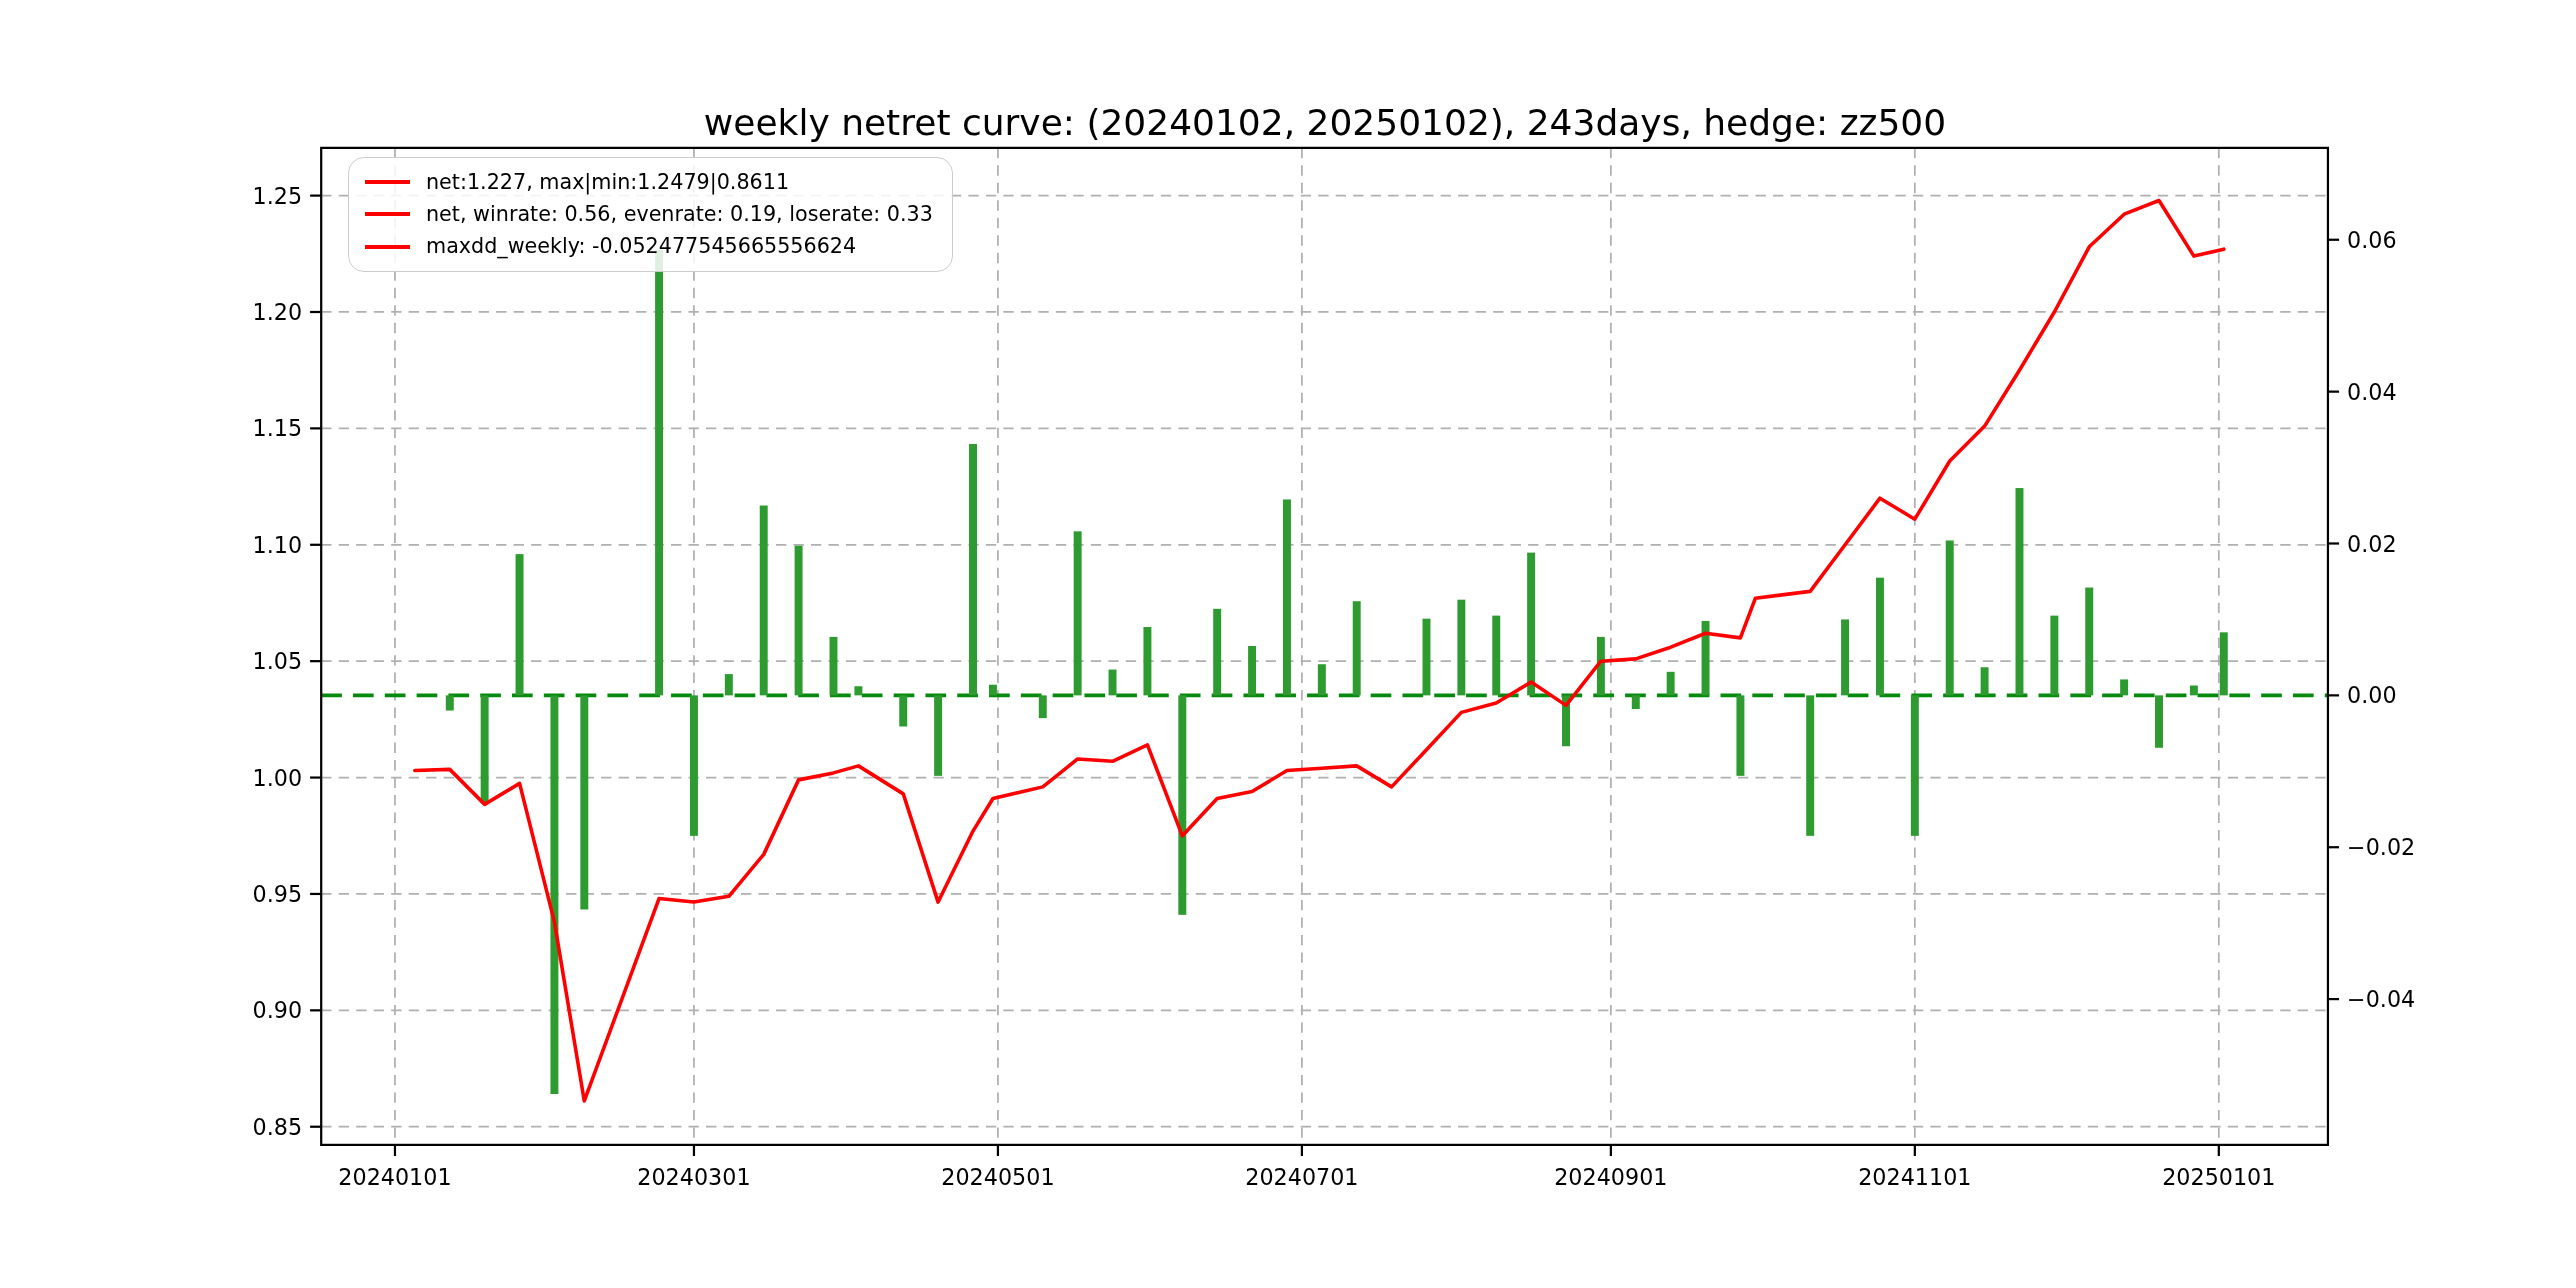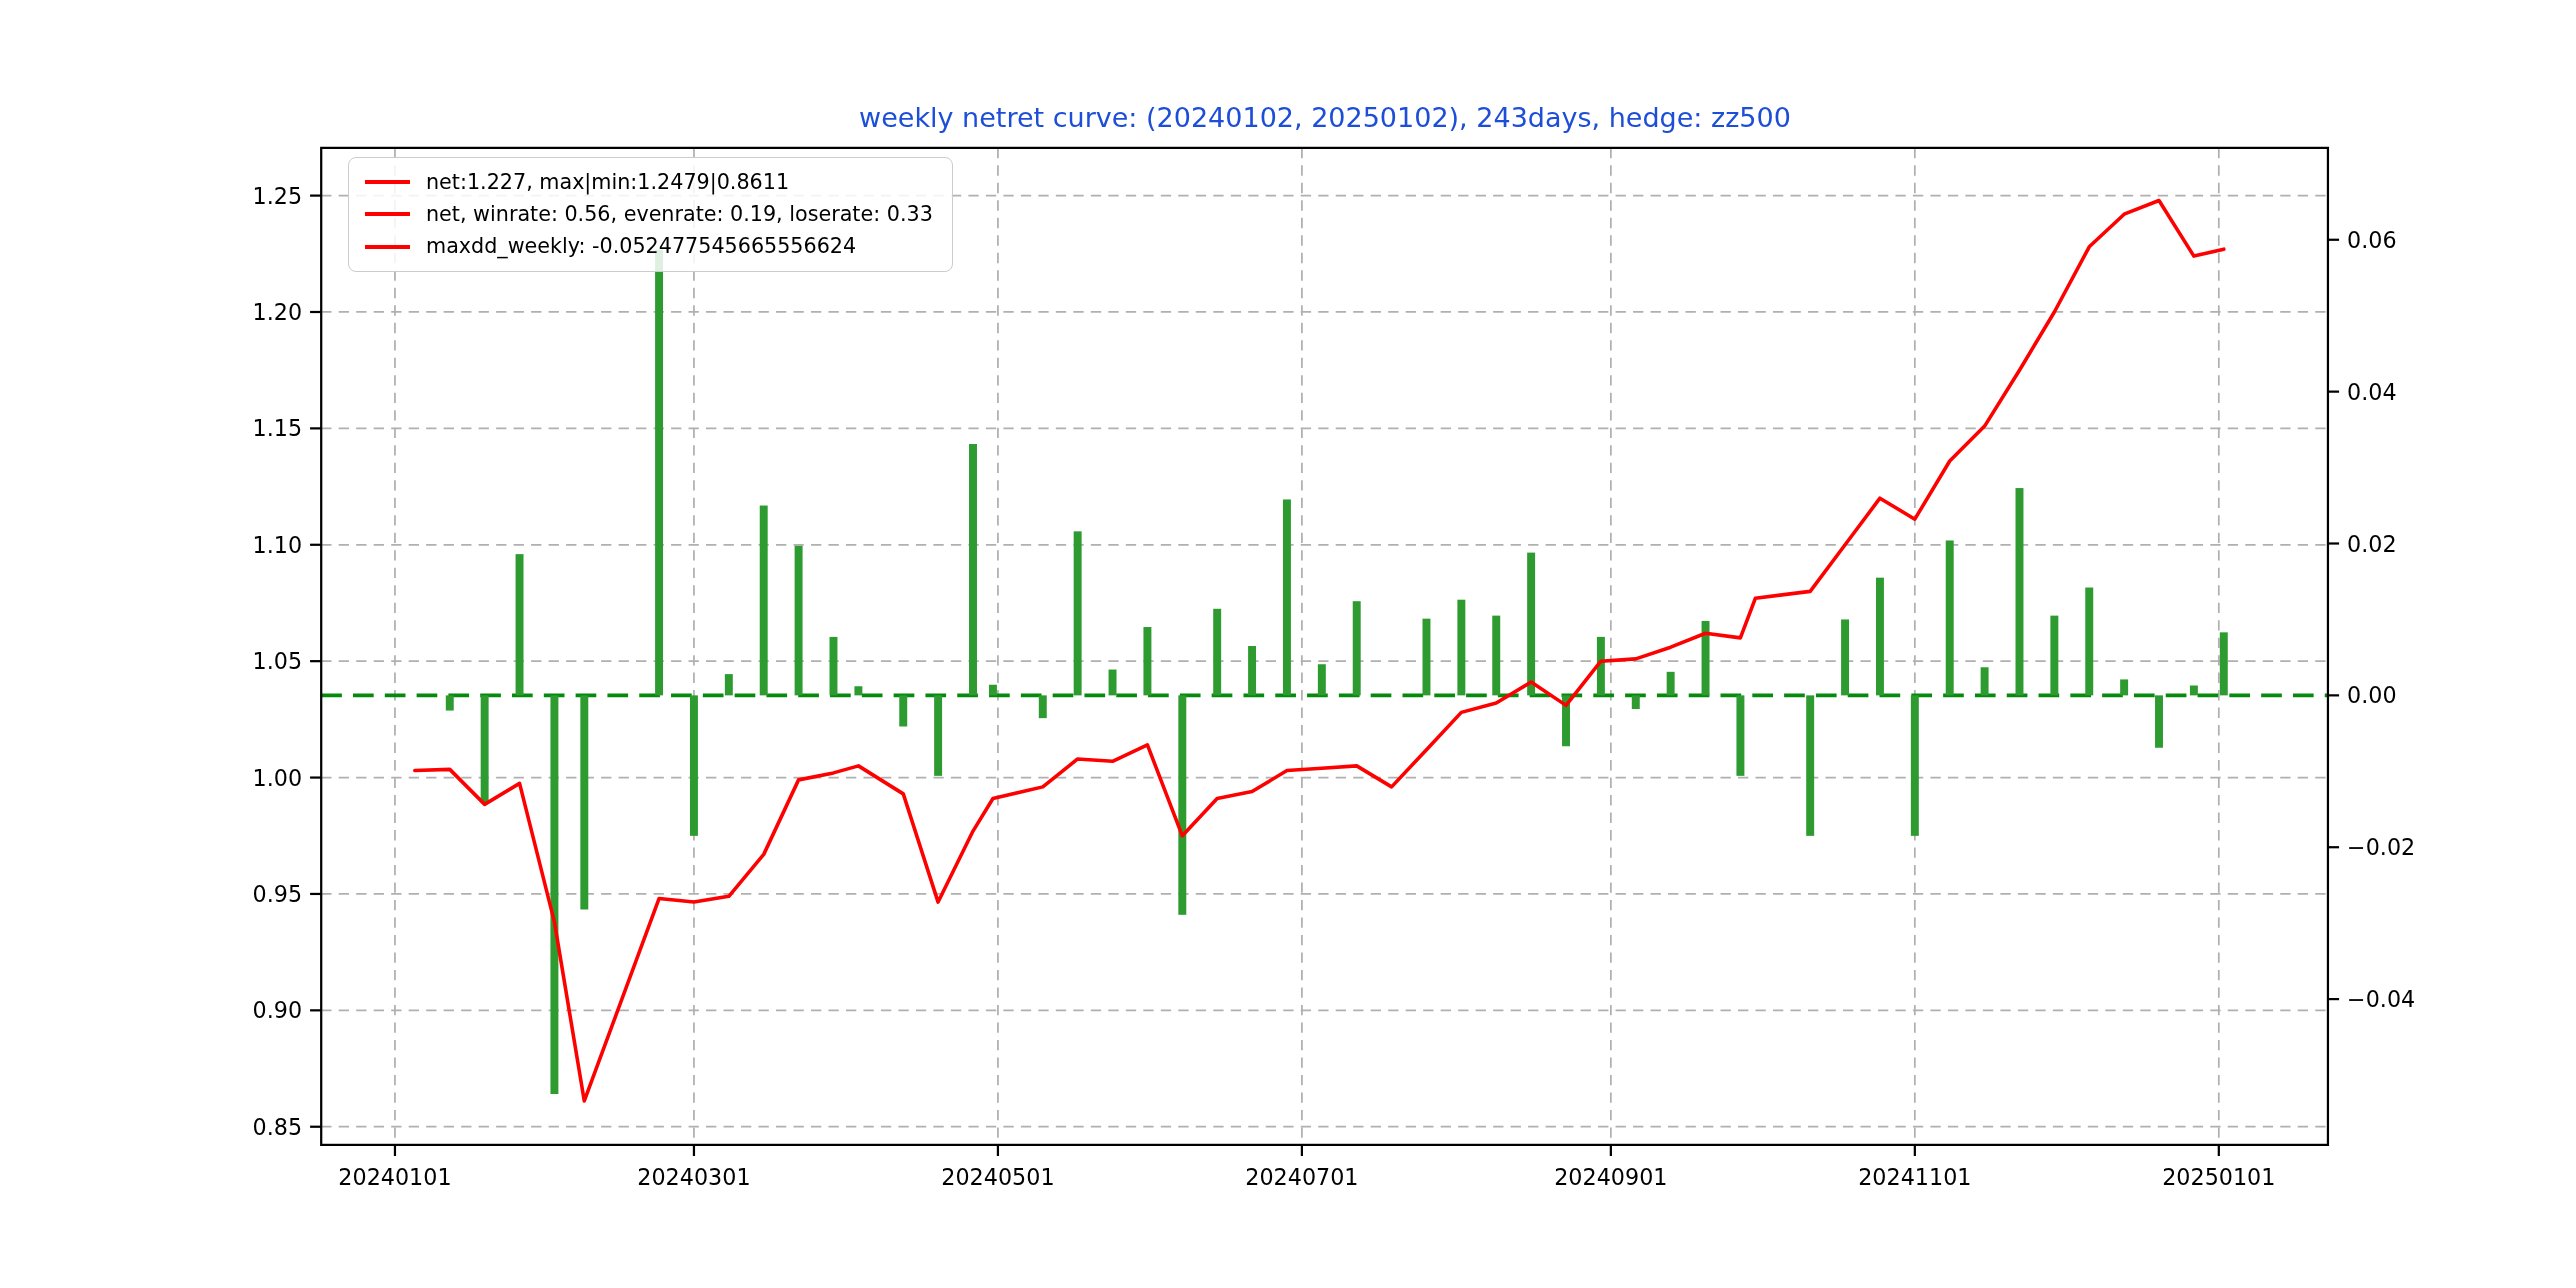--- a/index.html
+++ b/index.html
@@ -8,28 +8,28 @@
     width:2576px;height:1288px;
     background:#ffffff;
     font-family:"DejaVu Sans","Liberation Sans",sans-serif;
     overflow:hidden;
   }
   .fig svg{position:absolute;left:0;top:0;}
   .chart-title{
     position:absolute;
     top:102px;left:1325px;
     transform:translateX(-50%);
-    font-size:27px;color:#1d4ed8;white-space:nowrap;text-align:center;
+    font-size:36px;color:#000000;white-space:nowrap;text-align:center;
   }
   .legend{
     position:absolute;
     left:348px;top:157px;
     background:rgba(255,255,255,0.85);
     border:1.6px solid #cccccc;
-    border-radius:8px;
+    border-radius:16px;
     padding:12.7px 19px 12.7px 16px;
     display:flex;flex-direction:column;gap:9.5px;
     box-sizing:border-box;
   }
   .legend-row{display:flex;align-items:center;gap:16px;}
   .legend-swatch{width:45px;height:0;border-top:4px solid #ff0000;flex:0 0 auto;}
   .legend-label{font-size:20.7px;color:#000;white-space:nowrap;line-height:1.1;}
   text{font-family:"DejaVu Sans","Liberation Sans",sans-serif;}
 </style>
 </head>

